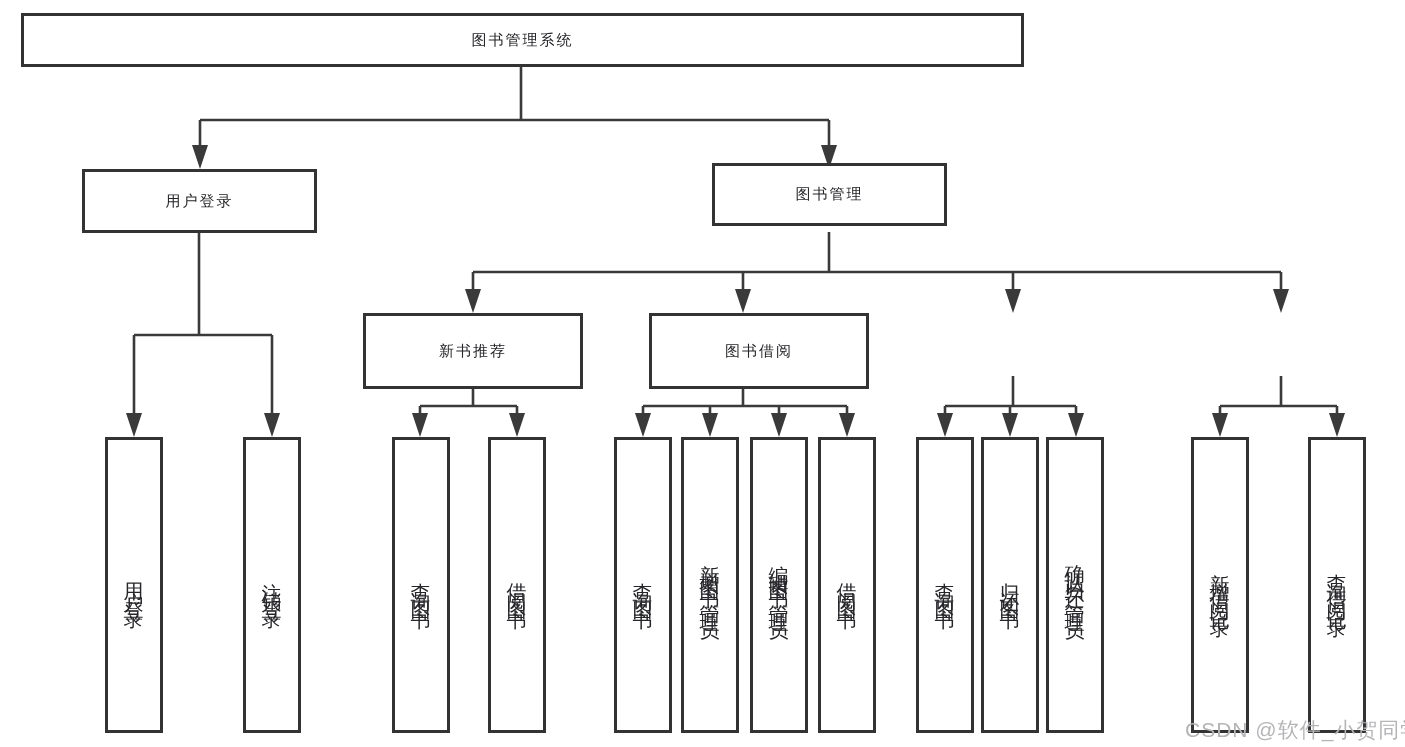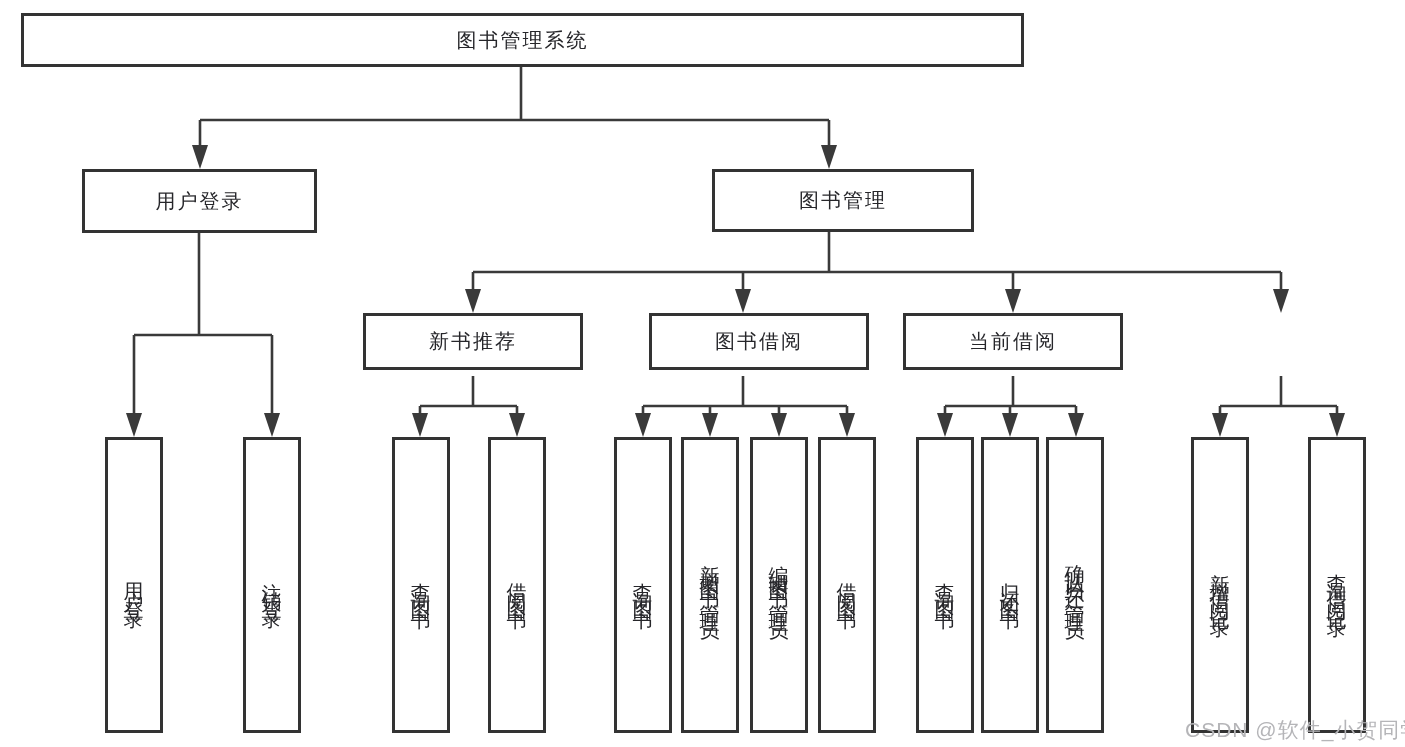--- a/index.html
+++ b/index.html
@@ -13,25 +13,25 @@
   }
   .stage{position:absolute;inset:0;}
   svg.connectors{position:absolute;left:0;top:0;width:1405px;height:747px;z-index:1;}
   svg.connectors path{stroke:var(--line);stroke-width:2.6;fill:none;}
   svg.connectors polygon{fill:var(--line);stroke:none;}
   .node{
     position:absolute;background:var(--fill);border:3px solid var(--border);
     display:flex;align-items:center;justify-content:center;
     box-sizing:border-box;z-index:2;
   }
-  .h-node{font-size:20px;letter-spacing:2px;white-space:nowrap;font-family:Liberation Serif, serif;}
+  .h-node{font-size:15px;letter-spacing:2px;white-space:nowrap;font-family:Liberation Serif, serif;}
   .root{left:21px;top:13px;width:1003px;height:54px;}
   .l1-user{left:82px;top:169px;width:235px;height:64px;}
-  .l1-book{left:712px;top:169px;width:262px;height:63px;}
-  .l2{top:313px;height:57px;width:220px;}
+  .l1-book{left:712px;top:163px;width:235px;height:63px;}
+  .l2{top:313px;height:76px;width:220px;}
   .l2-new{left:363px;}
   .l2-borrow{left:649px;}
   .l2-current{left:903px;}
   .l2-record{left:1172px;width:218px;}
   .leaf{
     top:437px;width:58px;height:296px;
     writing-mode:vertical-rl;text-orientation:mixed;
     font-size:20px;letter-spacing:9px;line-height:1;
     display:flex;align-items:center;justify-content:center;
   }
@@ -88,21 +88,20 @@
     <polygon points="1329,413 1345,413 1337,437"></polygon>
   </svg>
 
   <div class="node h-node root">图书管理系统</div>
 
   <div class="node h-node l1-user">用户登录</div>
   <div class="node h-node l1-book">图书管理</div>
 
   <div class="node h-node l2 l2-new">新书推荐</div>
   <div class="node h-node l2 l2-borrow">图书借阅</div>
-  <div class="node h-node l2 l2-current">当前借阅</div>
 
   <div class="node leaf leaf-1">用户登录</div>
   <div class="node leaf leaf-2">注销登录</div>
 
   <div class="node leaf leaf-3">查询图书</div>
   <div class="node leaf leaf-4">借阅图书</div>
 
   <div class="node leaf leaf-5">查询图书</div>
   <div class="node leaf leaf-6">新增图书（管理员）</div>
   <div class="node leaf leaf-7">编辑图书（管理员）</div>

